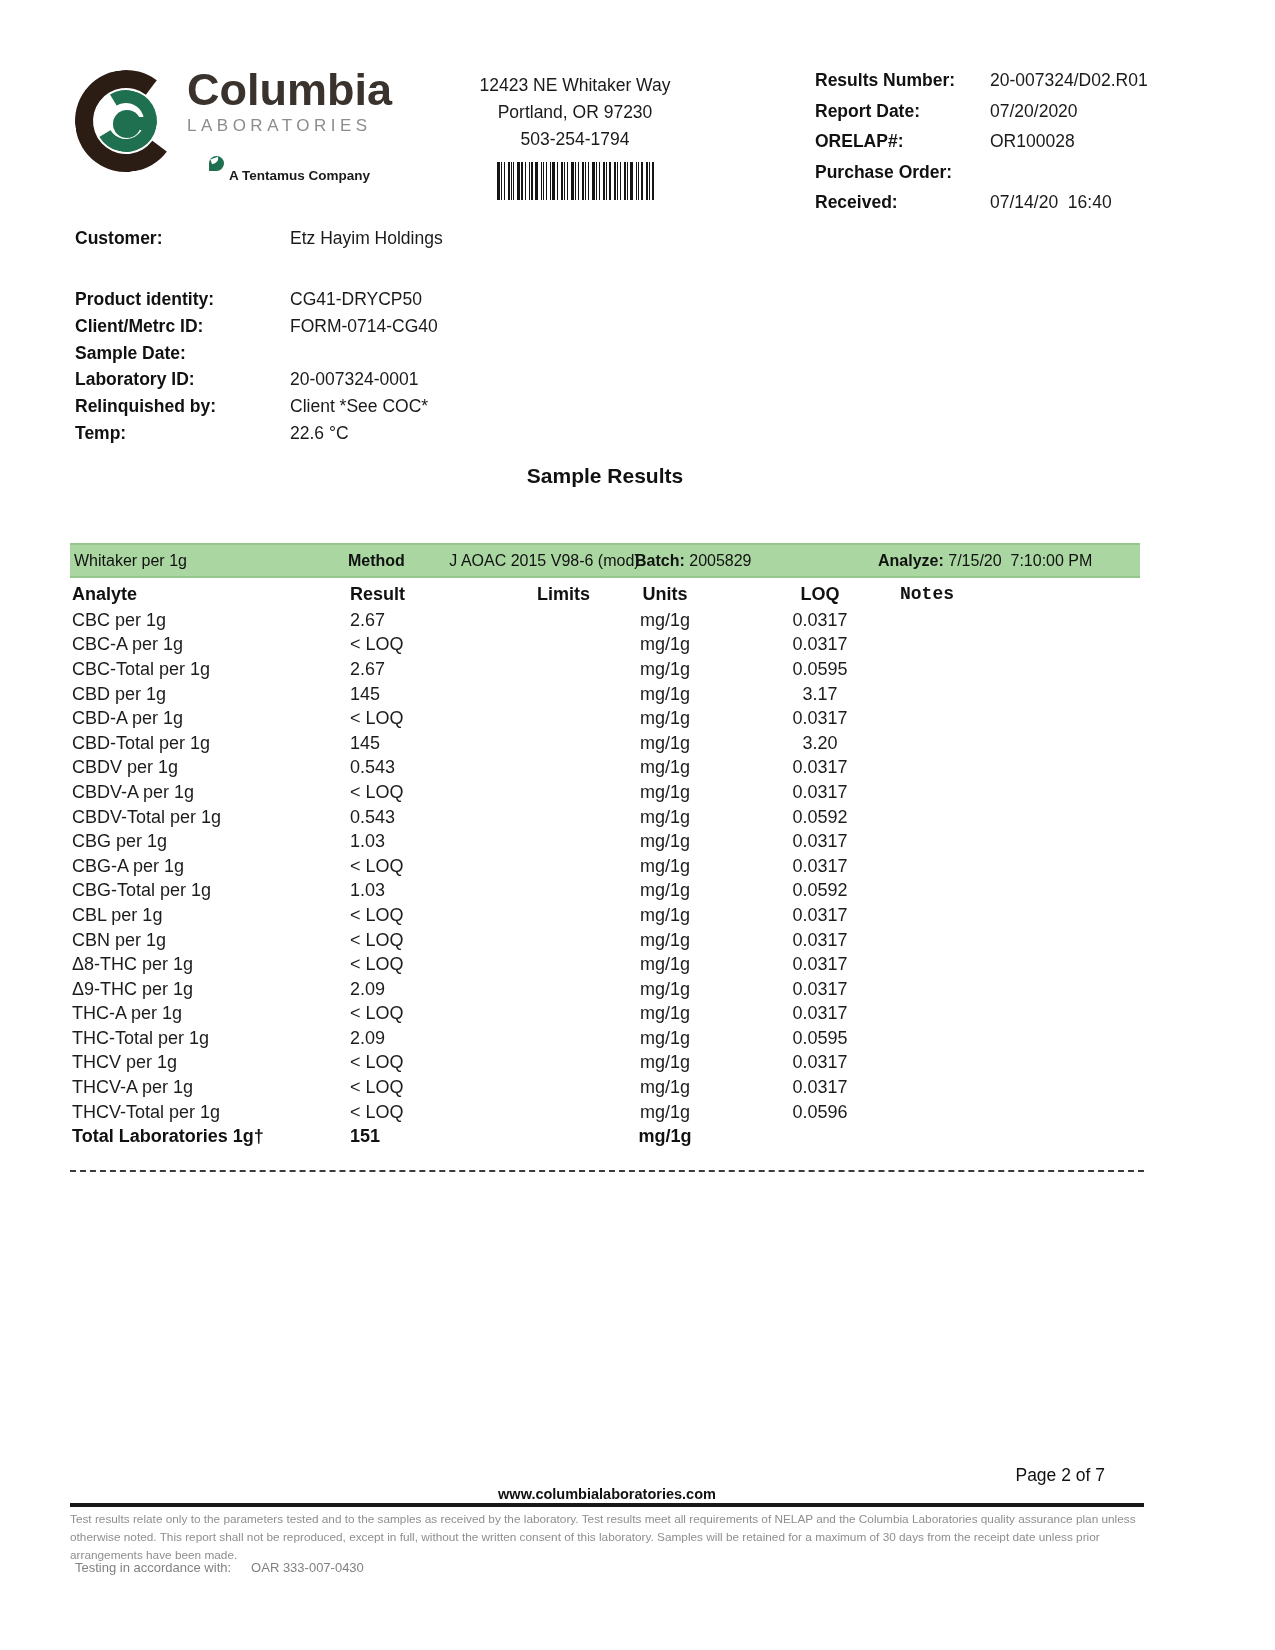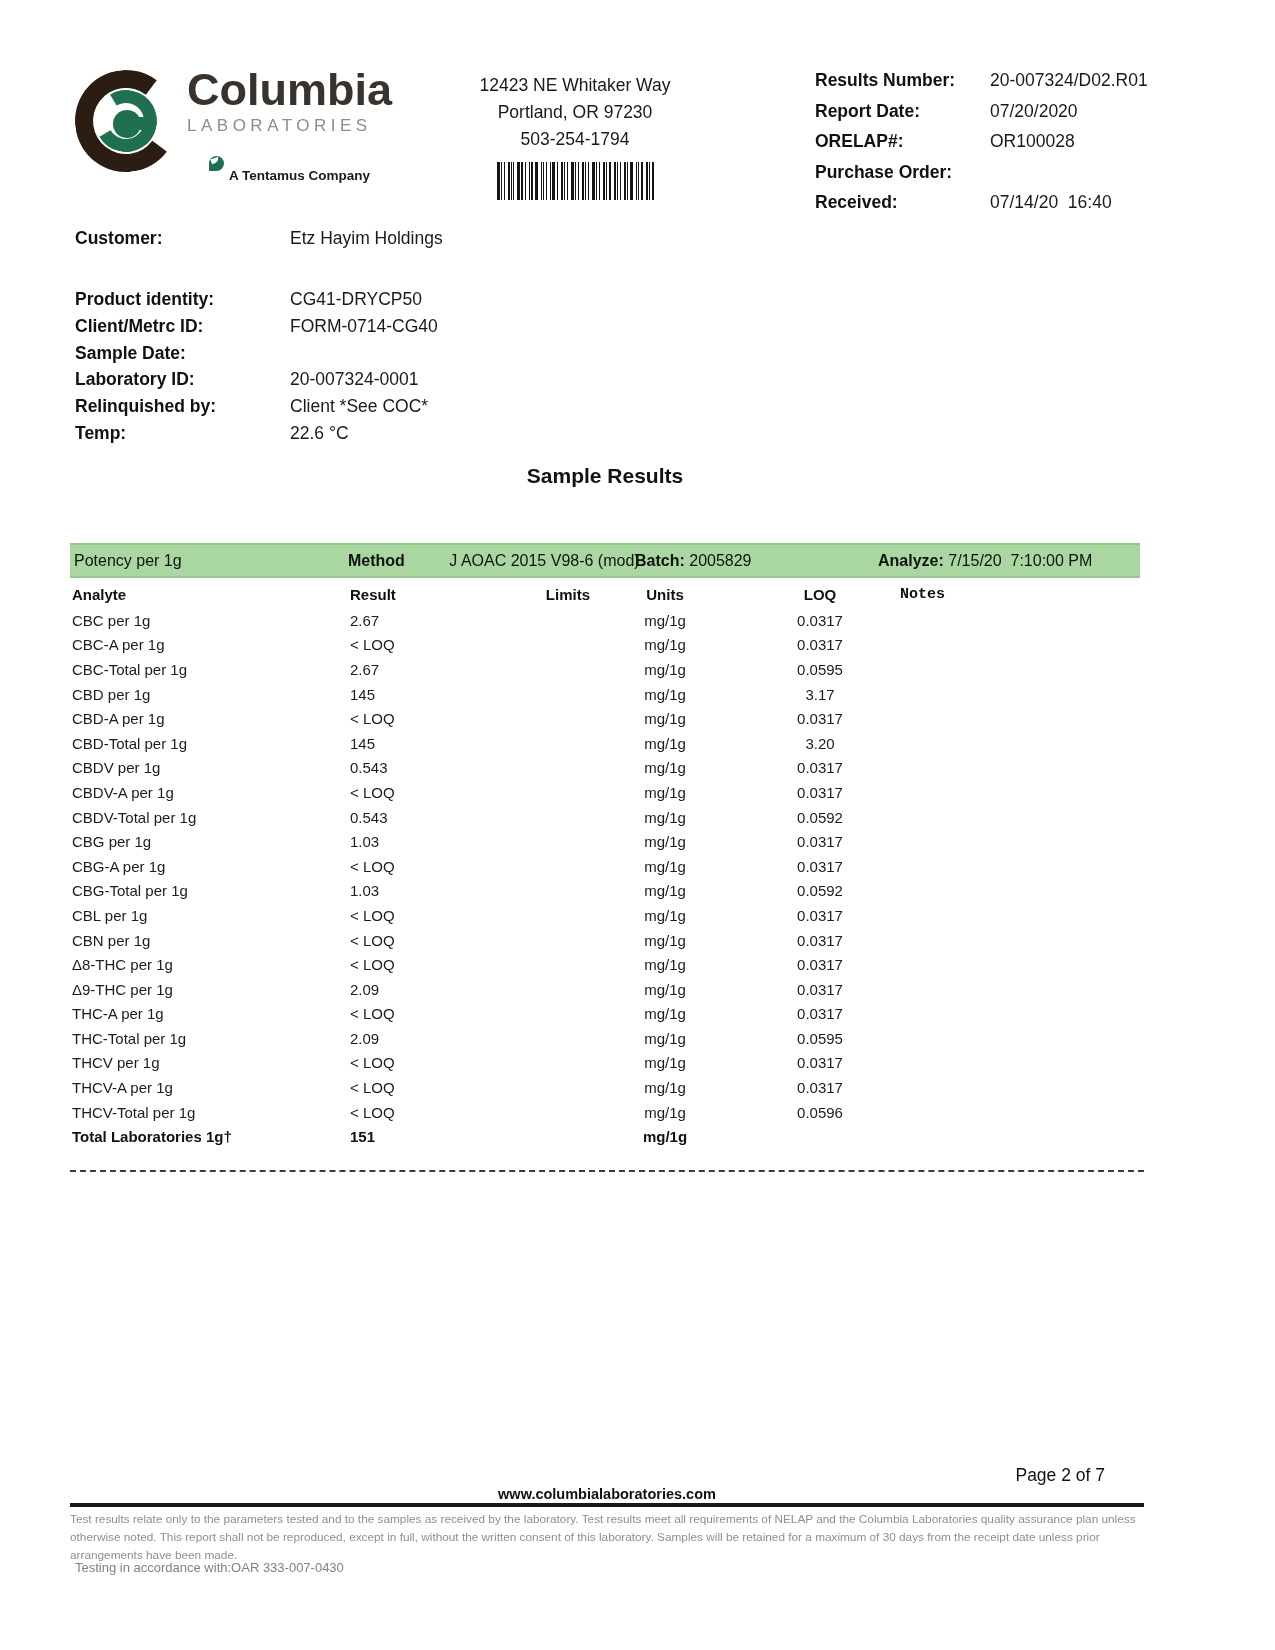--- a/index.html
+++ b/index.html
@@ -42,37 +42,37 @@
   
   .panel-bar { position:absolute; left:70px; top:543px; width:1070px; height:35px; background:#aad7a1; border-top:2px solid #93c78c; border-bottom:2px solid #93c78c; font-size:16px; color:#111; }
   .panel-bar .seg { position:absolute; top:0; height:31px; display:flex; align-items:center; white-space:pre; }
   .seg-title { left:4px; }
   .seg-method { left:278px;gap:40px; }
   .seg-batch { left:565px; }
   .seg-analyze { left:808px; }
   .seg b { font-weight:bold; }
   
   .ptable { position:absolute; left:70px; top:580px; width:1070px; }
-  .tr { display:flex; height:24.6px; align-items:center; font-size:15px; color:#1c1c1c; }
+  .tr { display:flex; height:24.6px; align-items:center; font-size:18px; color:#1c1c1c; }
   .tr.thead { font-weight:bold; height:28px; color:#111; }
   .bold-row { font-weight:bold; color:#111; }
   .td { white-space:pre; }
   .col-analyte { width:280px; text-align:left; padding-left:2px; }
   .col-result  { width:130px; text-align:left; }
   .col-limits  { width:110px; text-align:right; }
   .col-units   { width:150px; text-align:center; }
   .col-loq     { width:160px; text-align:center; }
   .col-notes   { flex:1; text-align:left;font-family:Liberation Mono, monospace; }
   .dashed-sep { position:absolute; left:70px; top:1170px; width:1074px; border-top:2.5px dashed #3b3b3b; }
   
   .page-num { position:absolute; right:170px; top:1465px; font-size:17.5px; color:#111; }
   .site-url { position:absolute; left:72px; top:1486px; width:1070px; text-align:center; font-size:14.5px; font-weight:bold; color:#111; }
   .footer-line { position:absolute; left:70px; top:1503px; width:1074px; height:4px; background:#181818; }
   .disclaimer { position:absolute; left:70px; top:1510px; width:1074px; font-size:11.8px; line-height:18px; color:#8e8e8e; }
-  .testing-row { position:absolute; left:75px; top:1560px; display:flex; font-size:13px; color:#818181; }
+  .testing-row { position:absolute; left:75px; top:1560px; display:flex; gap:20px; font-size:13px; color:#818181; }
 </style>
 </head>
 <body>
 
 <div class="page">
 
   <div class="logo-block">
     <div class="logo-mark">
       <div class="outer-c"></div>
       <div class="green-arc"></div>
@@ -194,21 +194,21 @@
     </div>
     <div class="si-row">
       <span class="info-label">Temp:</span>
       <span class="info-value">22.6 °C</span>
     </div>
   </div>
 
   <div class="section-title">Sample Results</div>
 
   <div class="panel-bar">
-    <span class="seg seg-title">Potency per 1g</span>
+    <span class="seg seg-title">Whitaker per 1g</span>
     <span class="seg seg-method"><b>Method</b><span> J AOAC 2015 V98-6 (mod)</span></span>
     <span class="seg seg-batch"><b>Batch:</b><span> 2005829</span></span>
     <span class="seg seg-analyze"><b>Analyze:</b><span> 7/15/20  7:10:00 PM</span></span>
   </div>
 
   <div class="ptable">
     <div class="tr thead">
       <div class="td col-analyte">Analyte</div>
       <div class="td col-result">Result</div>
       <div class="td col-limits">Limits</div>

